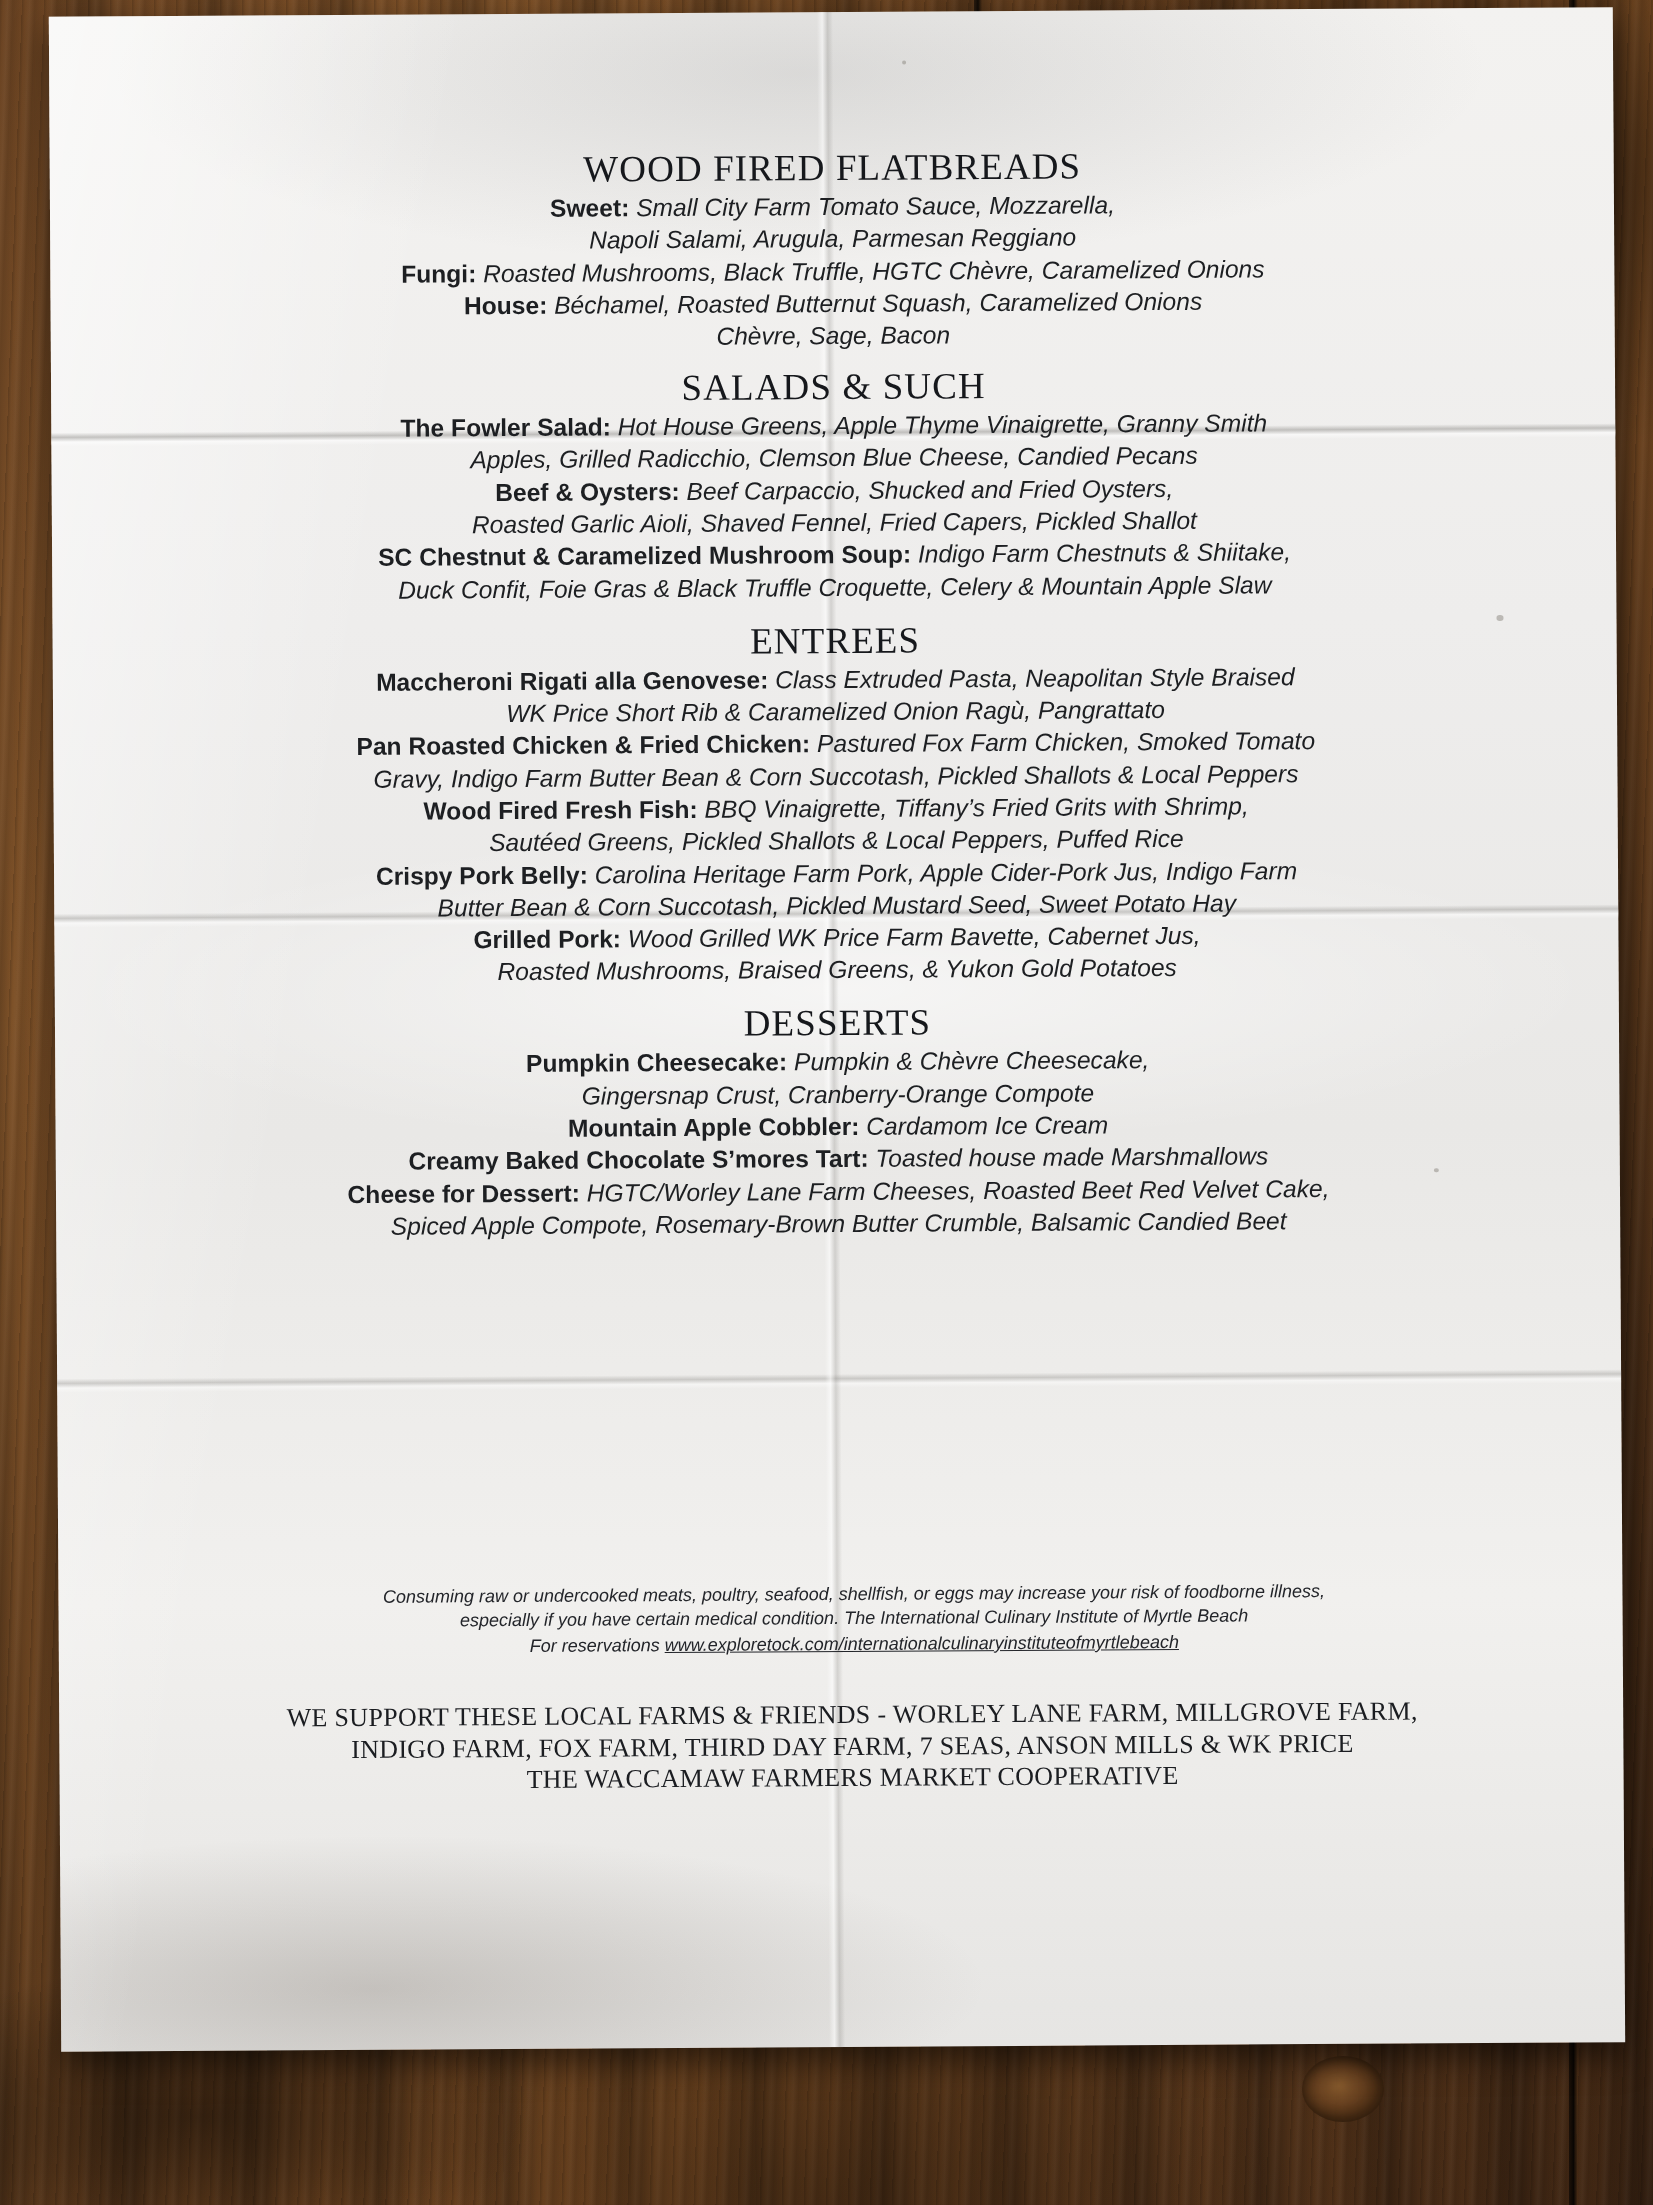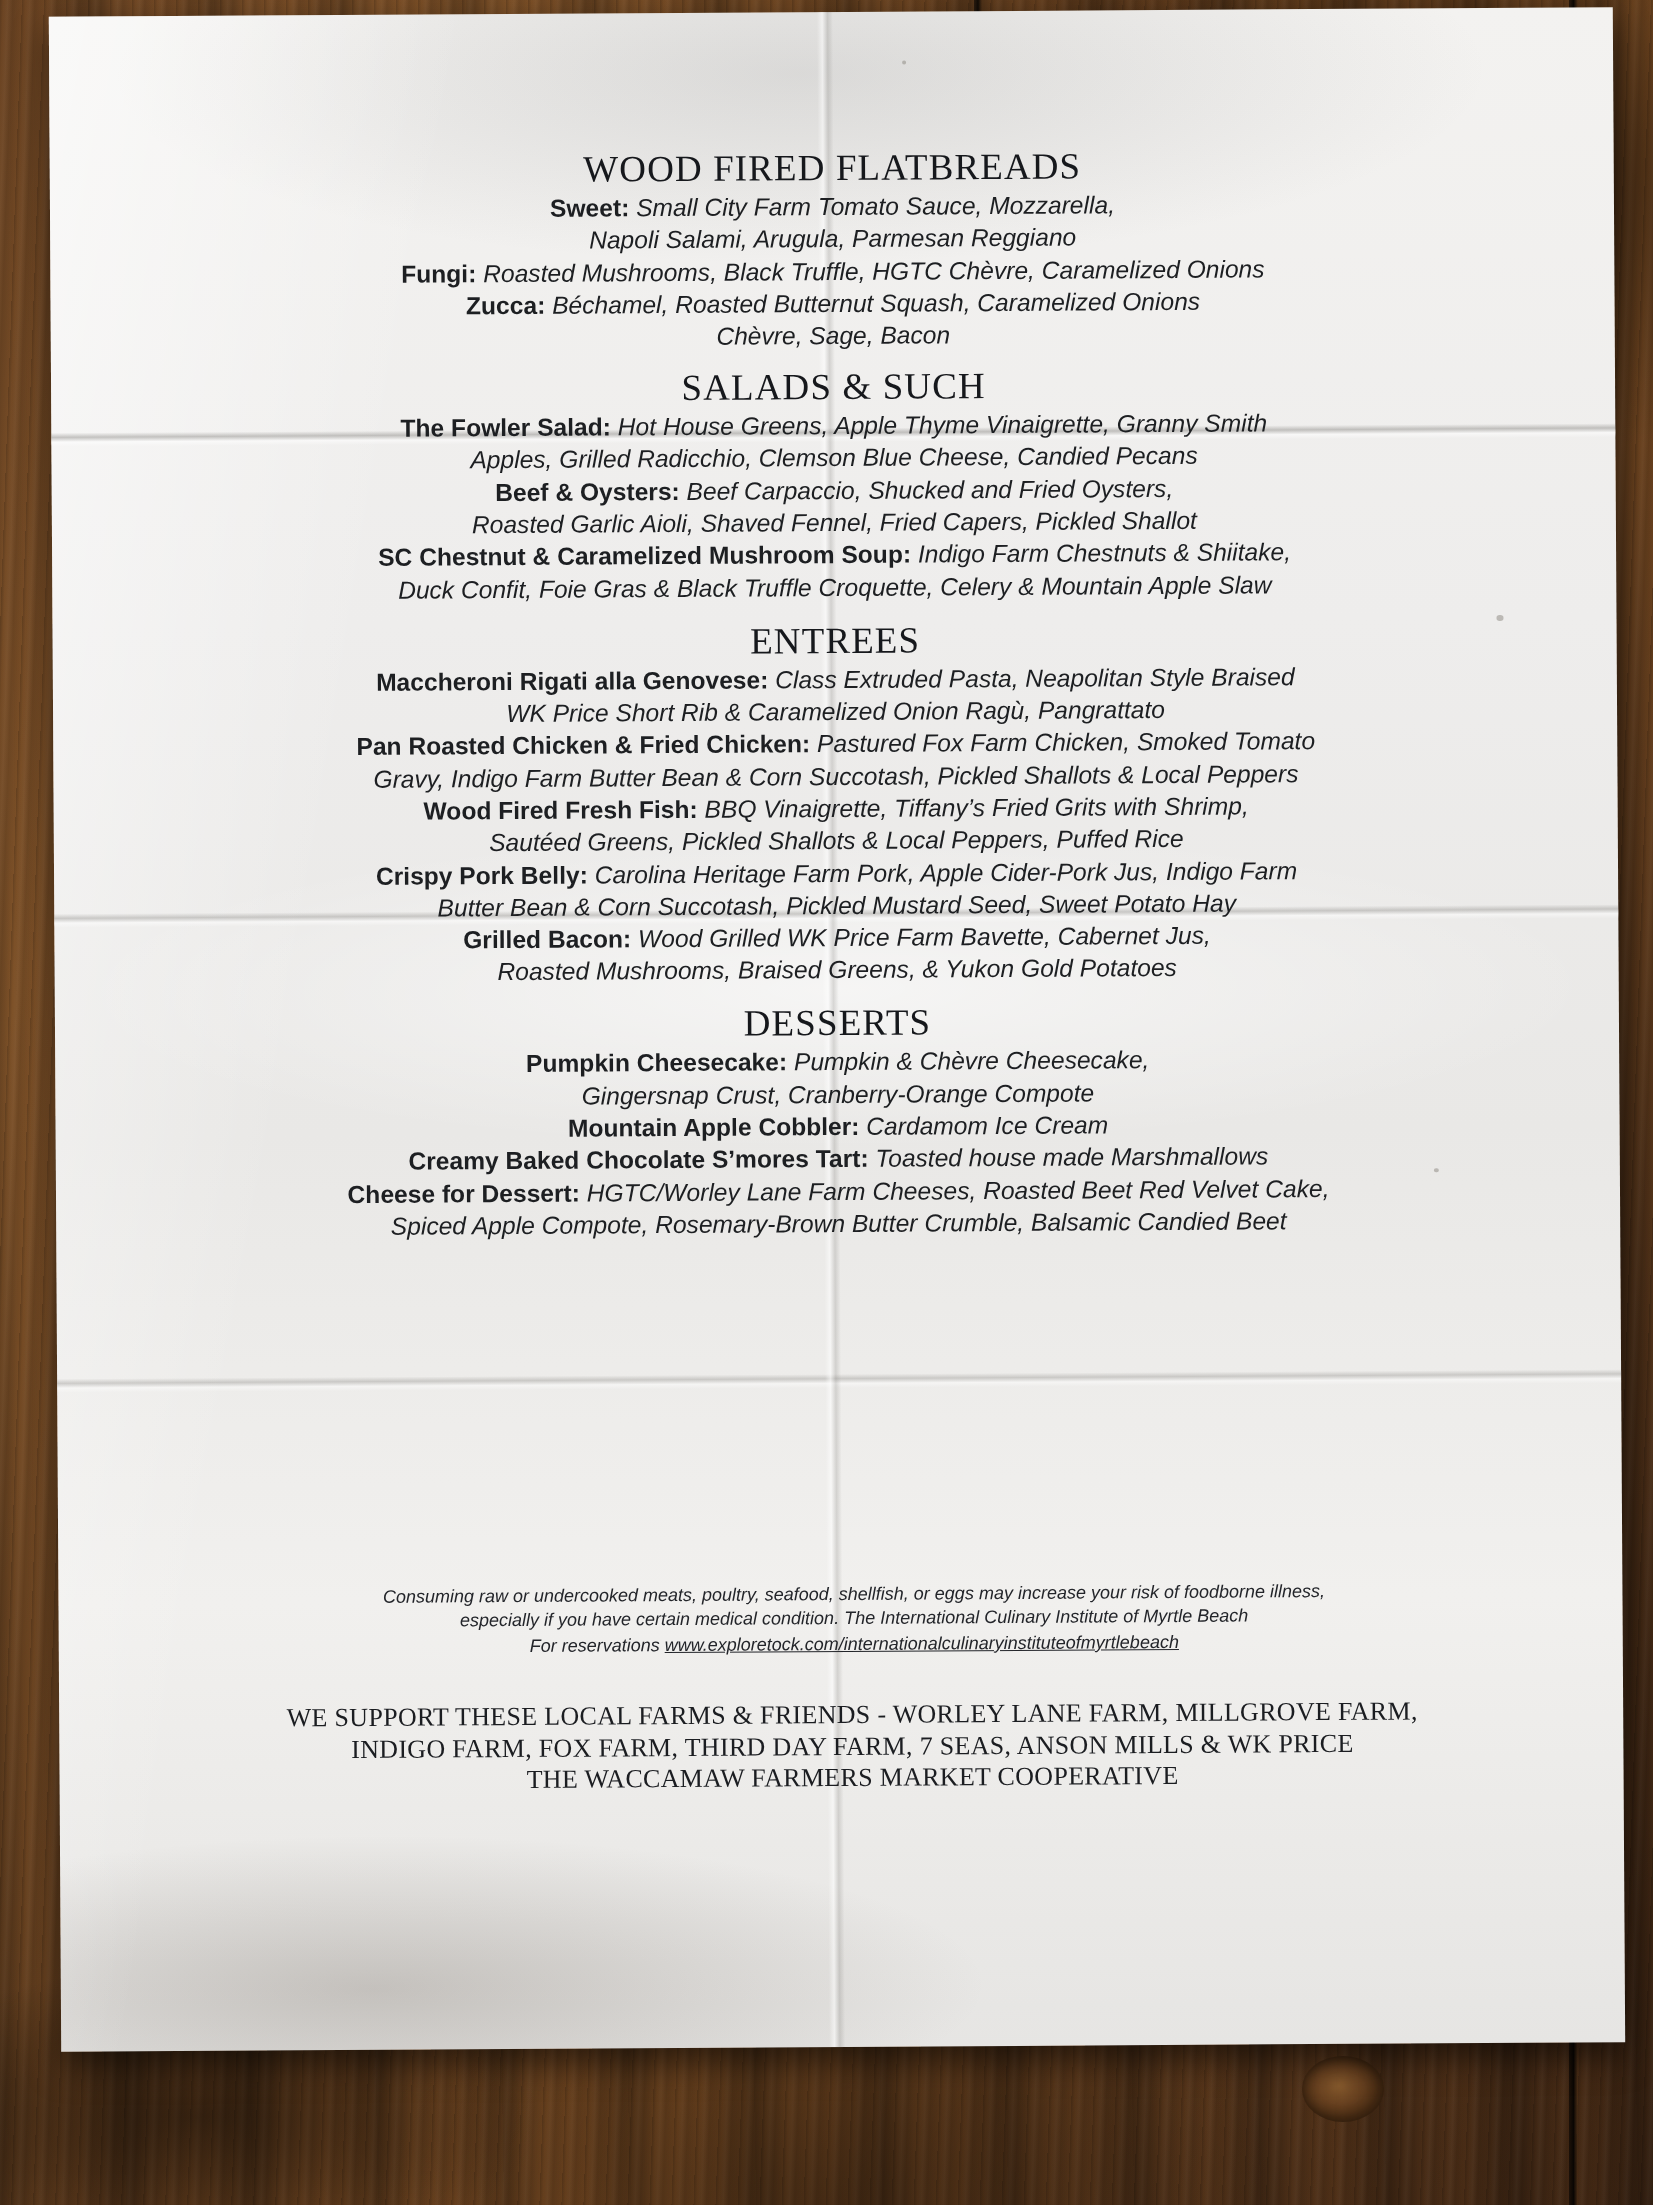--- a/index.html
+++ b/index.html
@@ -196,21 +196,21 @@
   <span class="speck" style="left:1378px; top:1160px; width:4.9px; height:4.4px;"></span>
   <span class="speck" style="left:853px; top:49px; width:4.4px; height:4.4px;"></span>
 
   <div id="menu-content">
 
     <div class="section sec-flatbreads">
       <h2 class="section-title">WOOD FIRED FLATBREADS</h2>
       <p class="item"><b>Sweet:</b><span> Small City Farm Tomato Sauce, Mozzarella,</span></p>
       <p class="item"><span>Napoli Salami, Arugula, Parmesan Reggiano</span></p>
       <p class="item"><b>Fungi:</b><span> Roasted Mushrooms, Black Truffle, HGTC Chèvre, Caramelized Onions</span></p>
-      <p class="item"><b>Zucca:</b><span> Béchamel, Roasted Butternut Squash, Caramelized Onions</span></p>
+      <p class="item"><b>House:</b><span> Béchamel, Roasted Butternut Squash, Caramelized Onions</span></p>
       <p class="item"><span>Chèvre, Sage, Bacon</span></p>
     </div>
 
     <div class="section sec-salads">
       <h2 class="section-title">SALADS &amp; SUCH</h2>
       <p class="item"><b>The Fowler Salad:</b><span>  Hot House Greens, Apple Thyme Vinaigrette, Granny Smith</span></p>
       <p class="item"><span>Apples, Grilled Radicchio, Clemson Blue Cheese, Candied Pecans</span></p>
       <p class="item"><b>Beef &amp; Oysters:</b><span> Beef Carpaccio, Shucked and Fried Oysters,</span></p>
       <p class="item"><span>Roasted Garlic Aioli, Shaved Fennel, Fried Capers, Pickled Shallot</span></p>
       <p class="item"><b>SC Chestnut &amp; Caramelized Mushroom Soup:</b><span>  Indigo Farm Chestnuts &amp; Shiitake,</span></p>
@@ -220,21 +220,21 @@
     <div class="section sec-entrees">
       <h2 class="section-title">ENTREES</h2>
       <p class="item"><b>Maccheroni Rigati alla Genovese:</b><span> Class Extruded Pasta, Neapolitan Style Braised</span></p>
       <p class="item"><span>WK Price Short Rib &amp; Caramelized Onion Ragù, Pangrattato</span></p>
       <p class="item"><b>Pan Roasted Chicken &amp; Fried Chicken:</b><span> Pastured Fox Farm Chicken, Smoked Tomato</span></p>
       <p class="item"><span>Gravy, Indigo Farm Butter Bean &amp; Corn Succotash, Pickled Shallots &amp; Local Peppers</span></p>
       <p class="item"><b>Wood Fired Fresh Fish:</b><span>  BBQ Vinaigrette, Tiffany’s Fried Grits with Shrimp,</span></p>
       <p class="item"><span>Sautéed Greens, Pickled Shallots &amp; Local Peppers, Puffed Rice</span></p>
       <p class="item"><b>Crispy Pork Belly:</b><span>  Carolina Heritage Farm Pork, Apple Cider-Pork Jus, Indigo Farm</span></p>
       <p class="item"><span>Butter Bean &amp; Corn Succotash, Pickled Mustard Seed, Sweet Potato Hay</span></p>
-      <p class="item"><b>Grilled Bacon:</b><span> Wood Grilled WK Price Farm Bavette, Cabernet Jus,</span></p>
+      <p class="item"><b>Grilled Pork:</b><span> Wood Grilled WK Price Farm Bavette, Cabernet Jus,</span></p>
       <p class="item"><span>Roasted Mushrooms, Braised Greens, &amp; Yukon Gold Potatoes</span></p>
     </div>
 
     <div class="section sec-desserts">
       <h2 class="section-title">DESSERTS</h2>
       <p class="item"><b>Pumpkin Cheesecake:</b><span> Pumpkin &amp; Chèvre Cheesecake,</span></p>
       <p class="item"><span>Gingersnap Crust, Cranberry-Orange Compote</span></p>
       <p class="item"><b>Mountain Apple Cobbler:</b><span> Cardamom Ice Cream</span></p>
       <p class="item"><b>Creamy Baked Chocolate S’mores Tart:</b><span>  Toasted house made Marshmallows</span></p>
       <p class="item"><b>Cheese for Dessert:</b><span>  HGTC/Worley Lane Farm Cheeses, Roasted Beet Red Velvet Cake,</span></p>

